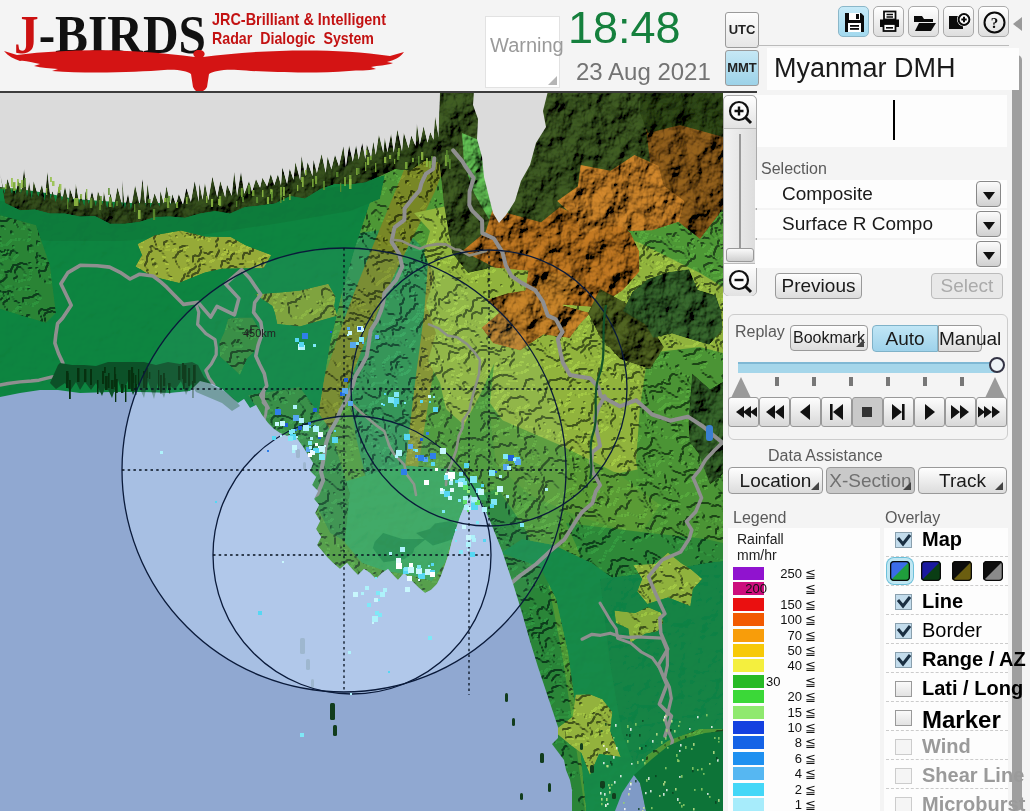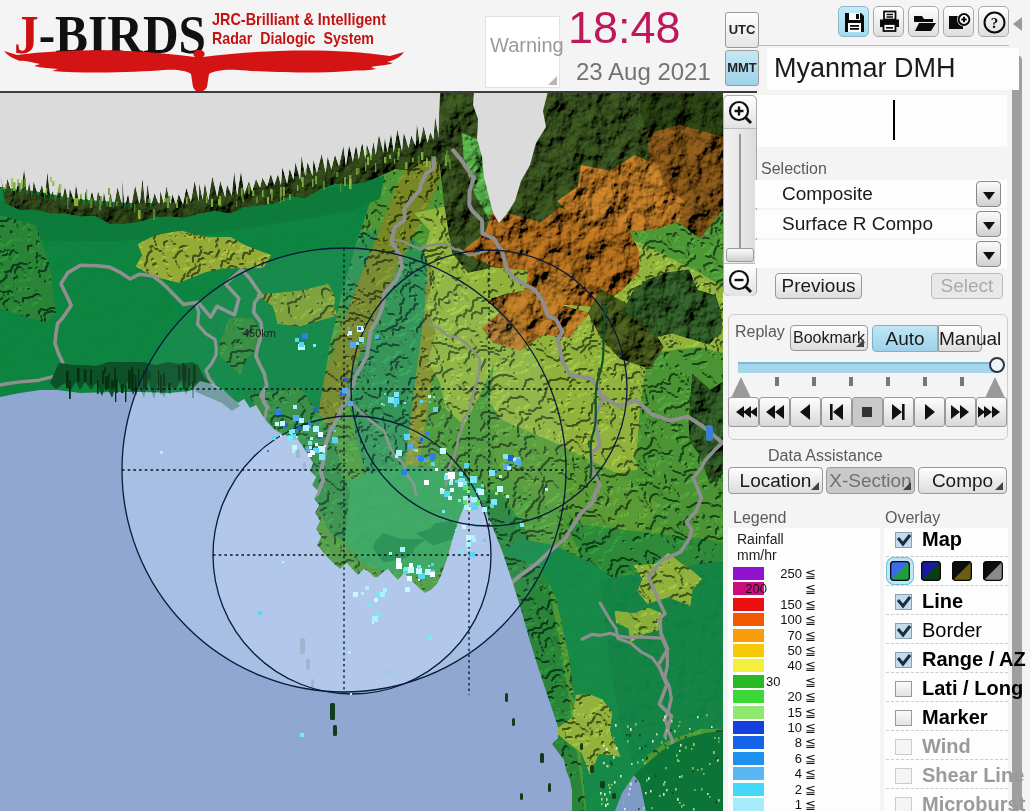--- a/index.html
+++ b/index.html
@@ -3,21 +3,21 @@
 * { margin:0; padding:0; box-sizing:border-box; }
 html,body { width:1030px; height:811px; overflow:hidden; background:#fff;
   font-family:"Liberation Sans", sans-serif; }
 #app { position:relative; width:1030px; height:811px; background:#f4f4f4; }
 #maptopline { position:absolute; left:0; top:91px; width:757px; height:2px; background:#3c3c3c; }
 #warnbox { position:absolute; left:485px; top:16px; width:75px; height:72px; background:#fff; border:1px solid #e2e2e2; }
 #warnbox span { position:absolute; left:4px; top:17px; color:#9a9a9a; font-size:20px; }
 #warncorner { position:absolute; right:2px; bottom:2px; width:0; height:0;
   border-left:9px solid transparent; border-bottom:9px solid #b5b5b5; }
 #clock { position:absolute; left:568px; top:2px; width:165px; }
-#clock .t { font-size:45px; color:#be185d; }
+#clock .t { font-size:45px; color:#15803d; }
 #clock .d { font-size:24px; color:#737373; margin-top:4px; margin-left:8px; white-space:nowrap; }
 .tzbtn { position:absolute; width:34px; height:36px; border:1px solid #9a9a9a; border-radius:3px;
   font-size:13px; font-weight:bold; color:#222; text-align:center; line-height:34px; }
 .toolbtn { position:absolute; top:6px; width:31px; height:31px; border:1px solid #aaa; border-radius:5px;
   background:linear-gradient(#ffffff,#dedede); }
 .toolbtn svg { position:absolute; left:3px; top:3px; }
 #collapser { position:absolute; left:1013px; top:17px; width:0; height:0;
   border-top:7px solid transparent; border-bottom:7px solid transparent; border-right:9px solid #999; }
 #rrail { position:absolute; left:1012px; top:55px; width:10px; height:756px; background:#9f9f9f; border-radius:5px; }
 .sectlabel { position:absolute; color:#5a5a5a; font-size:16px; }
@@ -781,21 +781,21 @@
 <div style="position:absolute;left:945px;top:397px;width:31px;height:30px;border:1px solid #999;border-radius:3px;background:linear-gradient(#fdfdfd,#d8d8d8);"><svg width="29" height="28" viewBox="0 0 29 28">
         <path d="M14,14 l-9,-7 v14 z" fill="#111"></path>
         <path d="M23,14 l-9,-7 v14 z" fill="#111"></path>
       </svg></div>
 <div style="position:absolute;left:976px;top:397px;width:31px;height:30px;border:1px solid #999;border-radius:3px;background:linear-gradient(#fdfdfd,#d8d8d8);"><svg width="29" height="28" viewBox="0 0 29 28">
         <path d="M8,14 l-7,-5.5 v11 z M15,14 l-8,-6 v12 z M23,14 l-8,-6 v12 z" fill="#111"></path>
       </svg></div>
 <div class="sectlabel" style="left:768px;top:447px;">Data Assistance</div>
 <div class="pbtn cornertri" style="left:728px;top:467px;width:95px;height:27px;line-height:25px;">Location</div>
 <div class="pbtn cornertri" style="left:826px;top:467px;width:89px;height:27px;line-height:25px;background:#c9c9c9;color:#707070;">X-Section</div>
-<div class="pbtn cornertri" style="left:918px;top:467px;width:89px;height:27px;line-height:25px;">Compo</div>
+<div class="pbtn cornertri" style="left:918px;top:467px;width:89px;height:27px;line-height:25px;">Track</div>
 <div class="sectlabel" style="left:733px;top:509px;">Legend</div>
 <div class="sectlabel" style="left:885px;top:509px;">Overlay</div>
 <div style="position:absolute;left:728px;top:528px;width:152px;height:283px;background:#fdfdfd;"></div>
 <div style="position:absolute;left:737px;top:531px;font-size:14px;color:#222;">Rainfall<br>mm/hr</div>
 <div style="position:absolute;left:733px;top:567px;width:31px;height:13px;background:#9013cf;"></div>
 <div style="position:absolute;left:766px;top:566px;width:36px;text-align:right;font-size:13px;color:#111;">250</div>
 <div style="position:absolute;left:805px;top:566px;font-size:13px;color:#111;">≦</div>
 <div style="position:absolute;left:733px;top:582px;width:31px;height:13px;background:#cc0e7d;"></div>
 <div style="position:absolute;left:731px;top:581px;width:36px;text-align:right;font-size:13px;color:#111;">200</div>
 <div style="position:absolute;left:805px;top:581px;font-size:13px;color:#111;">≦</div>
@@ -858,21 +858,21 @@
 <div style="position:absolute;left:886px;top:614px;width:122px;height:0;border-top:1px dashed #ccc;"></div>
 <div style="position:absolute;left:895px;top:652px;width:17px;height:16px;border:1px solid #8aa0ae;background:#c3dcec;"><svg width="15" height="14" viewBox="0 0 15 14">
         <path d="M2,5 l5,6 7,-9" stroke="#1a2f42" stroke-width="3" fill="none"></path>
       </svg></div>
 <div style="position:absolute;left:922px;top:648px;font-size:20px;font-weight:bold;color:#000;">Range / AZ</div>
 <div style="position:absolute;left:886px;top:643px;width:122px;height:0;border-top:1px dashed #ccc;"></div>
 <div style="position:absolute;left:895px;top:681px;width:17px;height:16px;border:1px solid #999;background:linear-gradient(#fafafa,#e2e2e2);"></div>
 <div style="position:absolute;left:922px;top:677px;font-size:20px;font-weight:bold;color:#000;">Lati / Long</div>
 <div style="position:absolute;left:886px;top:672px;width:122px;height:0;border-top:1px dashed #ccc;"></div>
 <div style="position:absolute;left:895px;top:710px;width:17px;height:16px;border:1px solid #999;background:linear-gradient(#fafafa,#e2e2e2);"></div>
-<div style="position:absolute;left:922px;top:706px;font-size:20px;font-weight:bold;color:#000;">Marker</div>
+<div style="position:absolute;left:922px;top:706px;font-size:24px;font-weight:bold;color:#000;">Marker</div>
 <div style="position:absolute;left:886px;top:701px;width:122px;height:0;border-top:1px dashed #ccc;"></div>
 <div style="position:absolute;left:895px;top:739px;width:17px;height:16px;border:1px solid #ccc;background:#f5f5f5;"></div>
 <div style="position:absolute;left:922px;top:735px;font-size:20px;font-weight:bold;color:#9a9a9a;">Wind</div>
 <div style="position:absolute;left:886px;top:730px;width:122px;height:0;border-top:1px dashed #ccc;"></div>
 <div style="position:absolute;left:895px;top:768px;width:17px;height:16px;border:1px solid #ccc;background:#f5f5f5;"></div>
 <div style="position:absolute;left:922px;top:764px;font-size:20px;font-weight:bold;color:#9a9a9a;">Shear Line</div>
 <div style="position:absolute;left:886px;top:759px;width:122px;height:0;border-top:1px dashed #ccc;"></div>
 <div style="position:absolute;left:895px;top:797px;width:17px;height:16px;border:1px solid #ccc;background:#f5f5f5;"></div>
 <div style="position:absolute;left:922px;top:793px;font-size:20px;font-weight:bold;color:#9a9a9a;">Microburst</div>
 <div style="position:absolute;left:886px;top:788px;width:122px;height:0;border-top:1px dashed #ccc;"></div>

